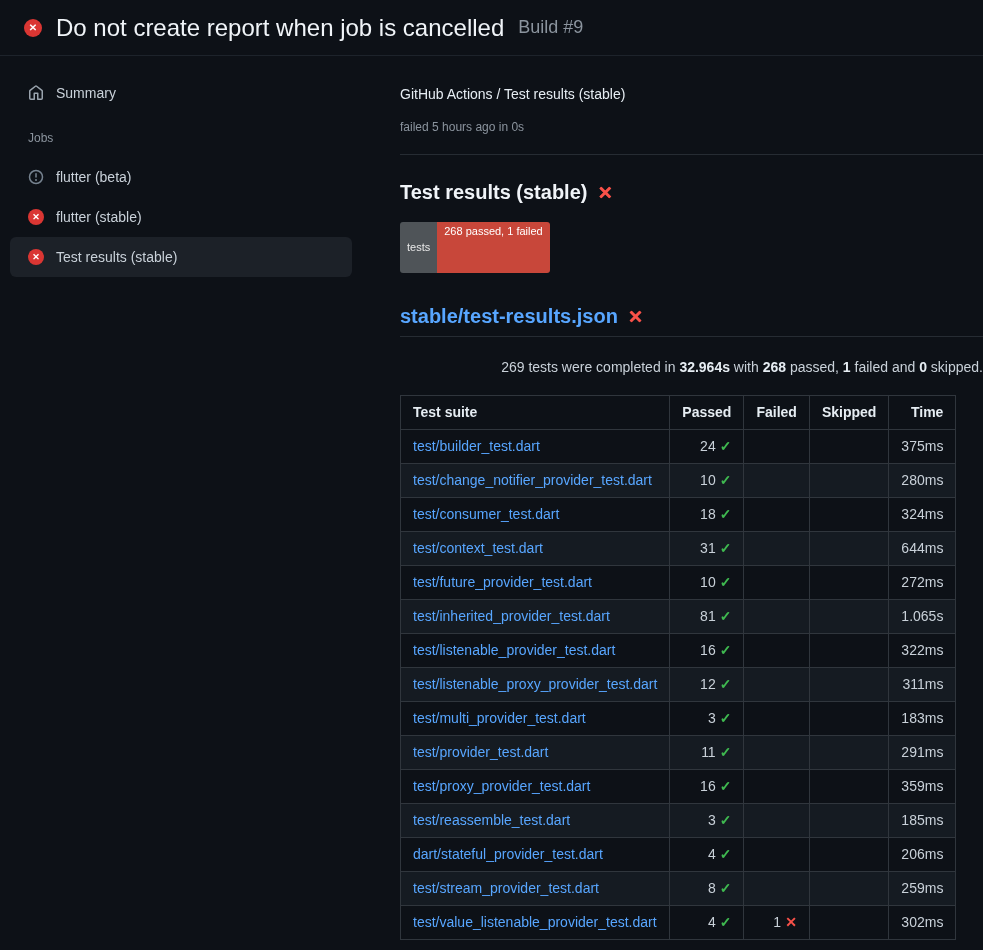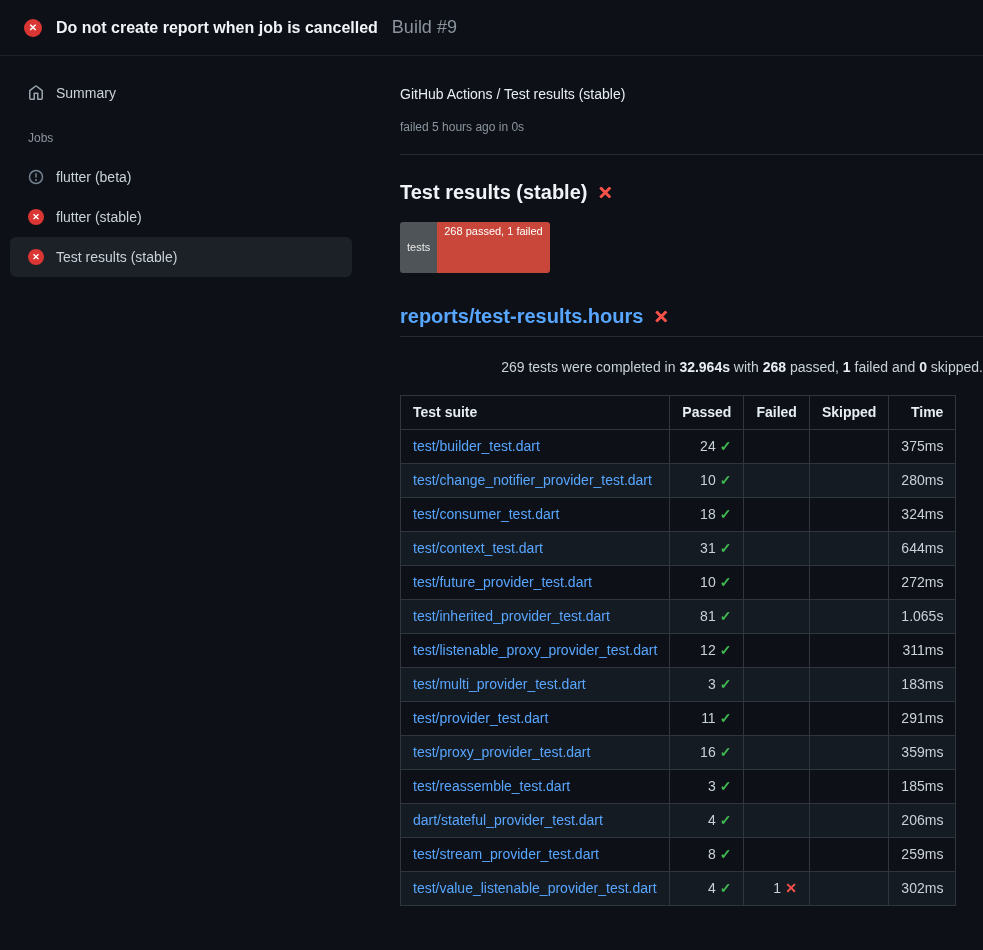--- a/index.html
+++ b/index.html
@@ -6,21 +6,21 @@
   html,body { background:#0d1117; }
   body { font-family:"Liberation Sans", sans-serif; color:#c9d1d9; }
   .app { width:983px; height:950px; background:#0d1117; overflow:hidden; }
 
   
   .header { height:56px; display:flex; align-items:center; padding:0 24px; gap:14px;
             border-bottom:1px solid #1d232b; }
   .x-circle { width:18px; height:18px; min-width:18px; border-radius:50%; background:#da3633;
               display:inline-flex; align-items:center; justify-content:center;
               color:#fff; font-size:10px; font-weight:700; line-height:1; }
-  .header .title { font-size:16px; font-weight:700; color:#f0f4f8; white-space:nowrap; }
+  .header .title { font-size:24px; font-weight:400; color:#f0f4f8; white-space:nowrap; }
   .header .build { font-size:18px; font-weight:400; color:#8b949e; white-space:nowrap; }
 
   .body-row { display:flex; align-items:flex-start; }
 
   
   .sidebar { width:380px; min-width:380px; padding-top:17px; }
   .side-item { display:flex; align-items:center; gap:12px; height:40px; padding:0 18px;
                margin:0 28px 0 10px; border-radius:6px; font-size:14px; color:#c9d1d9; cursor:pointer; }
   .side-item.selected { background:#1c2128; }
   .side-item .icon { display:inline-flex; width:16px; height:16px; align-items:center; justify-content:center; }
@@ -123,21 +123,21 @@
         <span>Test results (stable)</span>
         <span class="xmark">✕</span>
       </div>
 
       <div class="badge">
         <span class="badge-key">tests</span>
         <span class="badge-val">268 passed, 1 failed</span>
       </div>
 
       <div class="report-heading">
-        <a>reports/test-results.hours</a>
+        <a>stable/test-results.json</a>
         <span class="xmark">✕</span>
       </div>
 
       <p class="summary-line"><span>269 tests were completed in </span><strong>32.964s</strong><span> with </span><strong>268</strong><span> passed, </span><strong>1</strong><span> failed and </span><strong>0</strong><span> skipped.</span></p>
 
       <table class="results">
         <colgroup>
           <col class="c-suite">
             <col class="c-pass">
             <col class="c-fail">
@@ -190,20 +190,27 @@
               <td class="time">272ms</td>
             </tr>
             <tr>
               <td class="suite"><a>test/inherited_provider_test.dart</a></td>
               <td class="num"><span>81</span><span class="check">✓</span></td>
               <td class="num"></td>
               <td class="num"></td>
               <td class="time">1.065s</td>
             </tr>
             <tr>
+              <td class="suite"><a>test/listenable_provider_test.dart</a></td>
+              <td class="num"><span>16</span><span class="check">✓</span></td>
+              <td class="num"></td>
+              <td class="num"></td>
+              <td class="time">322ms</td>
+            </tr>
+            <tr>
               <td class="suite"><a>test/listenable_proxy_provider_test.dart</a></td>
               <td class="num"><span>12</span><span class="check">✓</span></td>
               <td class="num"></td>
               <td class="num"></td>
               <td class="time">311ms</td>
             </tr>
             <tr>
               <td class="suite"><a>test/multi_provider_test.dart</a></td>
               <td class="num"><span>3</span><span class="check">✓</span></td>
               <td class="num"></td>

